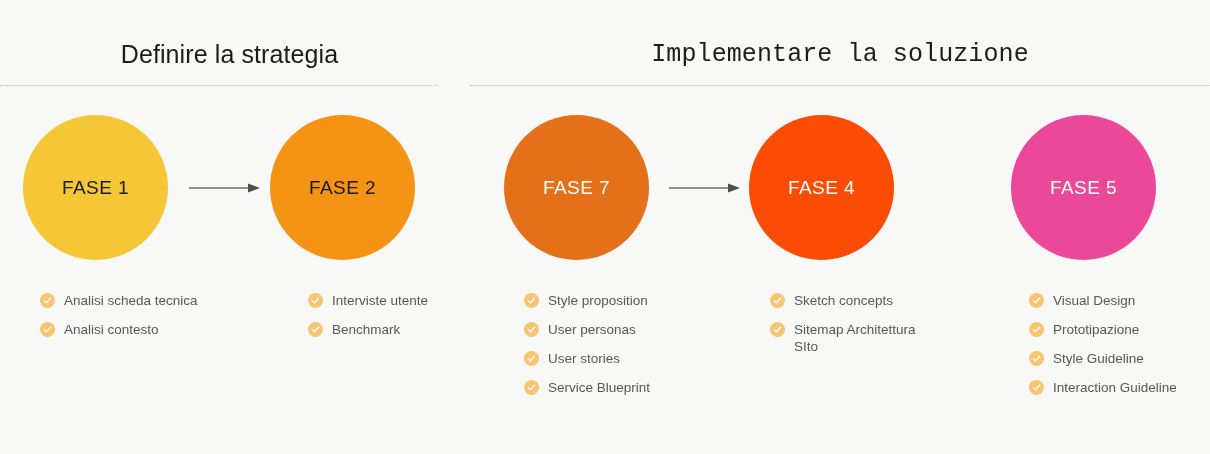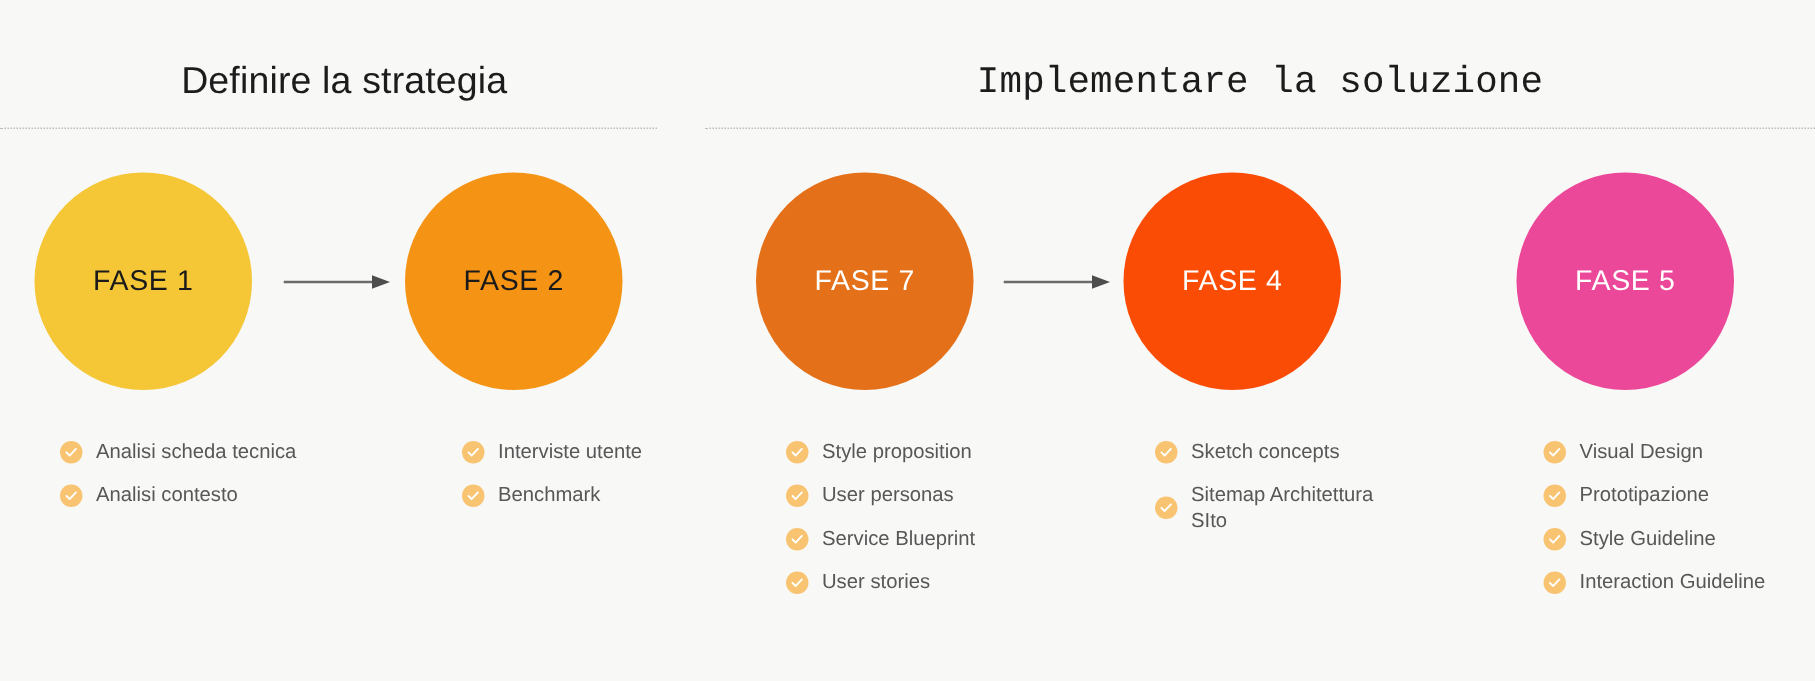--- a/index.html
+++ b/index.html
@@ -68,21 +68,21 @@
     height: 14px;
   }
 
   
   .task-list {
     position: absolute;
     top: 292px;
   }
   .task-item {
     display: flex;
-    align-items: center;
+    align-items: flex-start;
     margin-bottom: 12px;
   }
   .check-badge {
     flex: 0 0 auto;
     width: 15px;
     height: 15px;
     border-radius: 50%;
     background: #f8c471;
     display: flex;
     align-items: center;
@@ -186,29 +186,29 @@
           </svg>
         </span>
         <span class="task-label">User personas</span>
       </div>
       <div class="task-item">
         <span class="check-badge" style="background: rgb(248, 196, 113);">
           <svg width="9" height="9" viewBox="0 0 9 9">
             <path d="M1.3 4.6 L3.4 6.7 L7.6 2.3" stroke="#ffffff" stroke-width="1.3" fill="none" stroke-linecap="round" stroke-linejoin="round"></path>
           </svg>
         </span>
+        <span class="task-label">User stories</span>
+      </div>
+      <div class="task-item">
+        <span class="check-badge" style="background: rgb(248, 196, 113);">
+          <svg width="9" height="9" viewBox="0 0 9 9">
+            <path d="M1.3 4.6 L3.4 6.7 L7.6 2.3" stroke="#ffffff" stroke-width="1.3" fill="none" stroke-linecap="round" stroke-linejoin="round"></path>
+          </svg>
+        </span>
         <span class="task-label">Service Blueprint</span>
-      </div>
-      <div class="task-item">
-        <span class="check-badge" style="background: rgb(248, 196, 113);">
-          <svg width="9" height="9" viewBox="0 0 9 9">
-            <path d="M1.3 4.6 L3.4 6.7 L7.6 2.3" stroke="#ffffff" stroke-width="1.3" fill="none" stroke-linecap="round" stroke-linejoin="round"></path>
-          </svg>
-        </span>
-        <span class="task-label">User stories</span>
       </div>
     </div>
   <div class="task-list" id="tasks-4" style="left:770px; width:215px;">
       <div class="task-item">
         <span class="check-badge" style="background: rgb(248, 196, 113);">
           <svg width="9" height="9" viewBox="0 0 9 9">
             <path d="M1.3 4.6 L3.4 6.7 L7.6 2.3" stroke="#ffffff" stroke-width="1.3" fill="none" stroke-linecap="round" stroke-linejoin="round"></path>
           </svg>
         </span>
         <span class="task-label">Sketch concepts</span>

